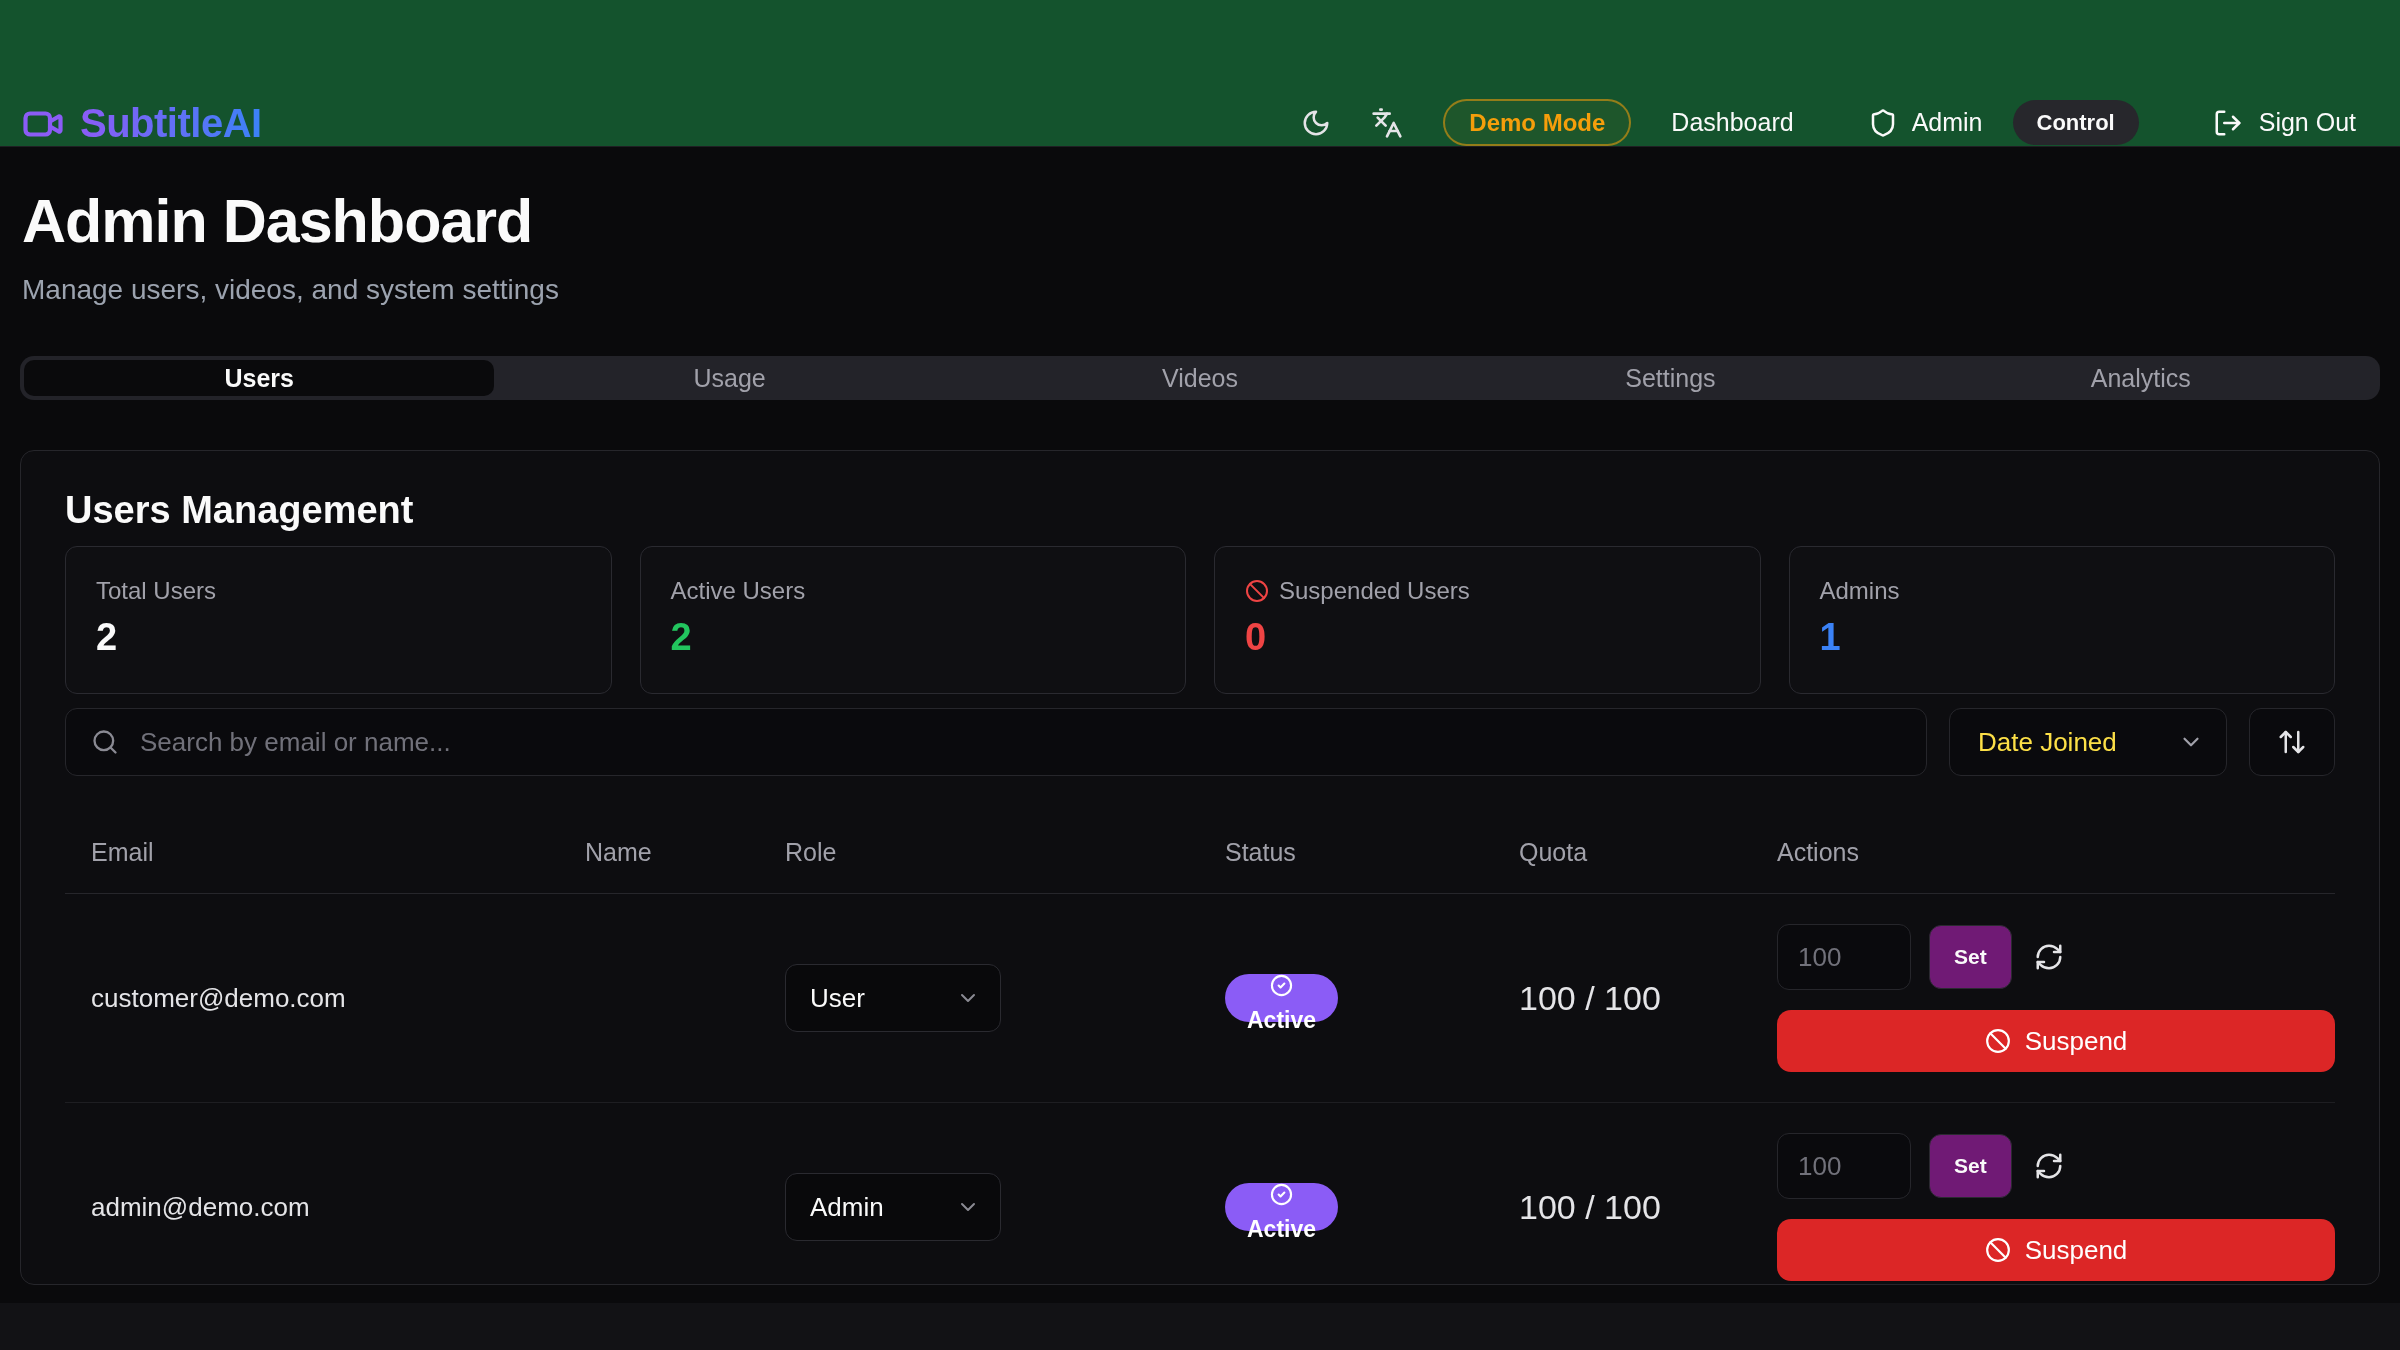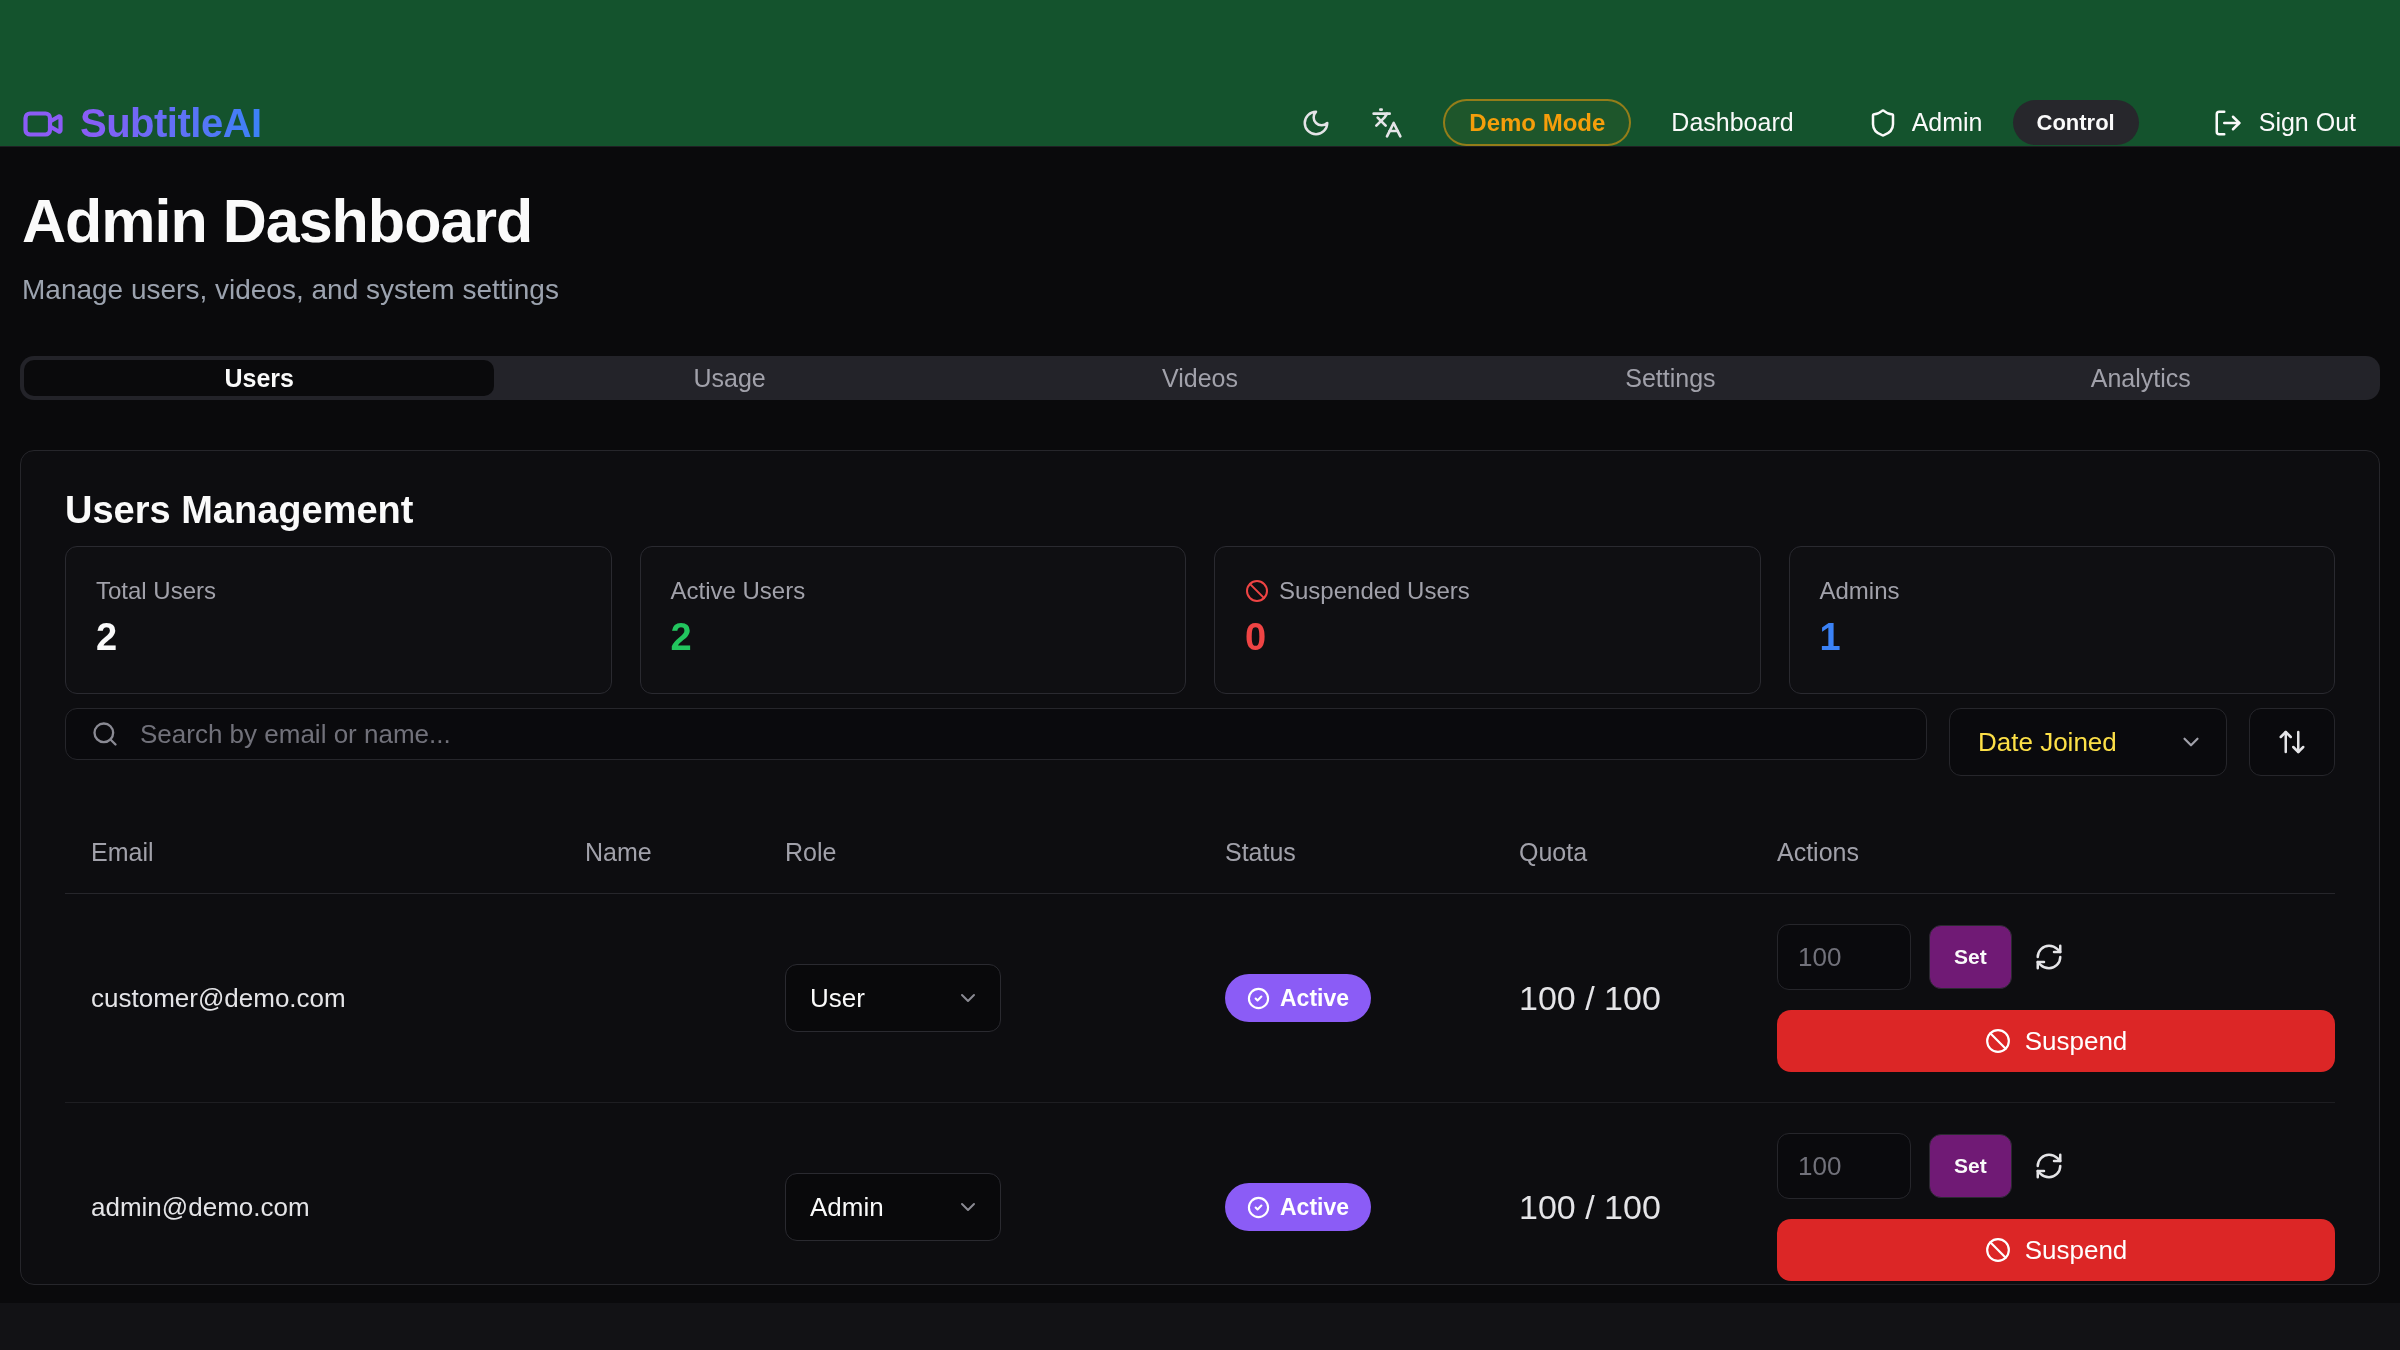--- a/index.html
+++ b/index.html
@@ -93,21 +93,21 @@
   .stat-label { display: flex; align-items: center; gap: 10px; font-size: 24px; color: #a1a1aa; }
   .stat-value { margin-top: 10px; font-size: 38px; font-weight: 700; line-height: 1.2; }
   .stat-value.white { color: #fafafa; }
   .stat-value.green { color: #22c55e; }
   .stat-value.red   { color: #ef4444; }
   .stat-value.blue  { color: #3b82f6; }
   .stat-ban { color: #ef4444; }
 
   
   .filter-row { display: flex; gap: 22px; margin-top: 14px; }
-  .search-box { position: relative; flex: 1; height: 52px; }
+  .search-box { position: relative; flex: 1; height: 68px; }
   .search-box .search-ic { position: absolute; left: 26px; top: 50%; transform: translateY(-50%); color: #8a8a93; }
   .search-input {
     width: 100%; height: 100%;
     background: #0a0a0d; border: 1px solid #26262b; border-radius: 12px;
     padding: 0 24px 0 74px;
     font-size: 26px; color: #e4e4e7; outline: none;
     font-family: "Liberation Sans", sans-serif;
   }
   .search-input::placeholder { color: #71717a; }
   .select-box {
@@ -143,21 +143,21 @@
     width: 216px; height: 68px;
     background: #09090b; border: 1px solid #2a2a30; border-radius: 12px;
     display: flex; align-items: center; justify-content: space-between;
     padding: 0 20px 0 24px;
     font-size: 26px; color: #fafafa; cursor: pointer;
   }
   .status-badge {
     display: inline-flex; align-items: center; gap: 10px;
     height: 48px; padding: 0 22px;
     background: #8b5cf6; border-radius: 999px;
-    font-size: 23px; font-weight: 700; color: #ffffff;
+    font-size: 23px; font-weight: 700; color: #ffffff; flex-direction: column;
   }
   .cell-quota { font-size: 34px; color: #e4e4e7; }
   .actions-cell { display: flex; flex-direction: column; }
   .quota-line { display: flex; align-items: center; gap: 18px; }
   .quota-input {
     width: 134px; height: 66px;
     background: #0a0a0d; border: 1px solid #26262b; border-radius: 12px;
     padding: 0 20px; font-size: 26px; color: #e4e4e7; outline: none;
     font-family: "Liberation Sans", sans-serif;
   }

